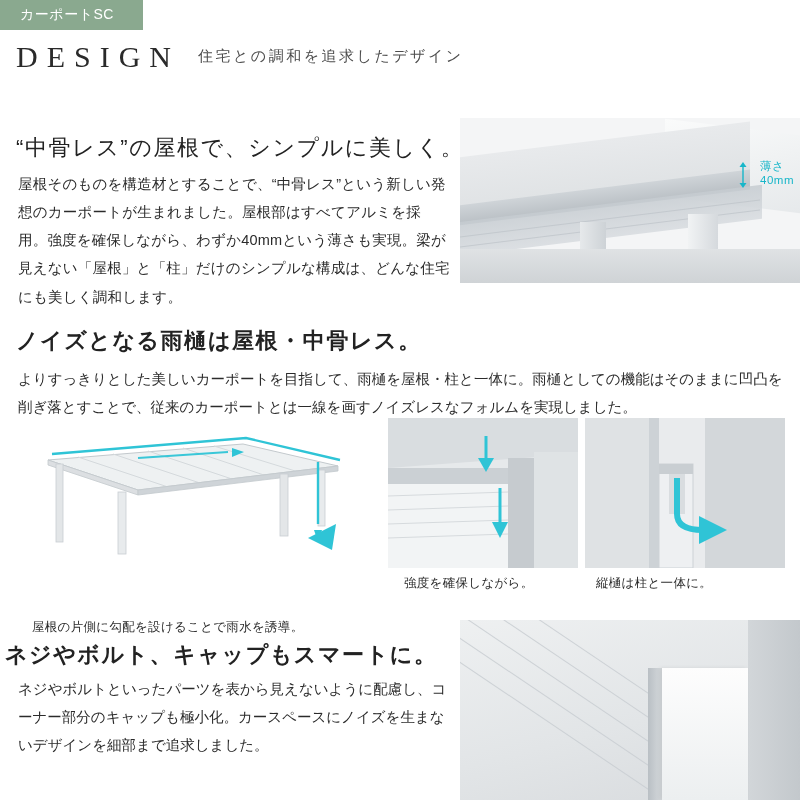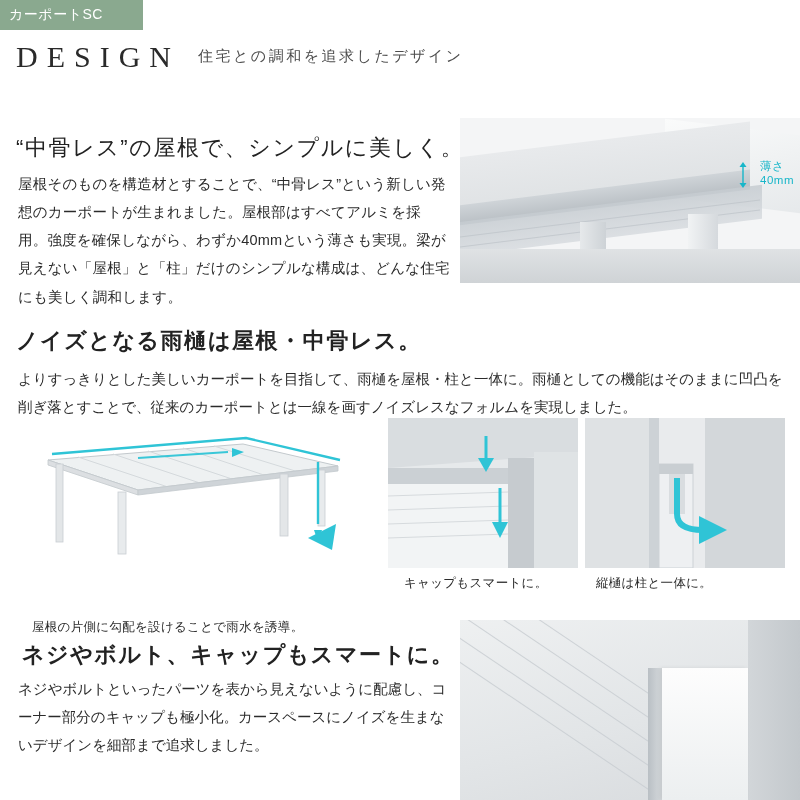--- a/index.html
+++ b/index.html
@@ -18,21 +18,21 @@
   .header-bar {
     position: absolute; top: 0; left: 0;
     width: 143px; height: 30px;
     background: #8aa98f;
     display: flex; align-items: center;
   }
   .header-bar .title {
     color: #ffffff;
     font-size: 14px;
     letter-spacing: 0.5px;
-    padding-left: 9px;
+    padding-left: 20px;
     white-space: nowrap;
   }
 
   
   .design-block {
     position: absolute; top: 42px; left: 16px;
     display: flex; align-items: baseline;
   }
   .design-word {
     font-size: 30px;
@@ -146,21 +146,21 @@
           background: linear-gradient(180deg,#e9ebed,#dcdfe1); }
   .capB { top: 575px; left: 404px; }
 
   
   .figC { top: 418px; left: 585px; width: 200px; height: 150px;
           background: linear-gradient(180deg,#eceeef,#dfe2e4); }
   .capC { top: 575px; left: 596px; }
 
   
   .sec3-heading {
-    position: absolute; top: 622px; left: 22px;
+    position: absolute; top: 622px; left: 5px;
     font-size: 22px; color: #222; letter-spacing: 1.6px;
   }
   .sec3-body {
     position: absolute; top: 660px; left: 18px;
     width: 430px;
     font-size: 14.5px; line-height: 1.95;
     color: #2b2b2b;
   }
   .photo3 {
     position: absolute; top: 620px; left: 460px;
@@ -274,21 +274,21 @@
       <rect x="146" y="34" width="44" height="116" fill="#dfe3e5"></rect>
 
       <g fill="#2fc4d6" stroke="#2fc4d6">
         <line x1="98" y1="18" x2="98" y2="40" stroke-width="3"></line>
         <polygon points="90,40 106,40 98,54" stroke="none"></polygon>
         <line x1="112" y1="70" x2="112" y2="104" stroke-width="3"></line>
         <polygon points="104,104 120,104 112,120" stroke="none"></polygon>
       </g>
     </svg>
   </div>
-  <div class="fig-cap capB">キャップもスマートに。</div>
+  <div class="fig-cap capB">強度を確保しながら。</div>
 
   <div class="fig figC">
     <svg width="200" height="150" viewBox="0 0 200 150">
       <rect x="0" y="0" width="200" height="150" fill="#e9ebed"></rect>
       <rect x="0" y="0" width="64" height="150" fill="#dfe2e4"></rect>
       <rect x="64" y="0" width="10" height="150" fill="#cdd2d6"></rect>
       <rect x="120" y="0" width="80" height="150" fill="#d3d7da"></rect>
 
       <rect x="74" y="46" width="34" height="104" fill="#eef0f2" stroke="#cdd2d6" stroke-width="1"></rect>
       <rect x="74" y="46" width="34" height="10" fill="#c9ced2"></rect>

